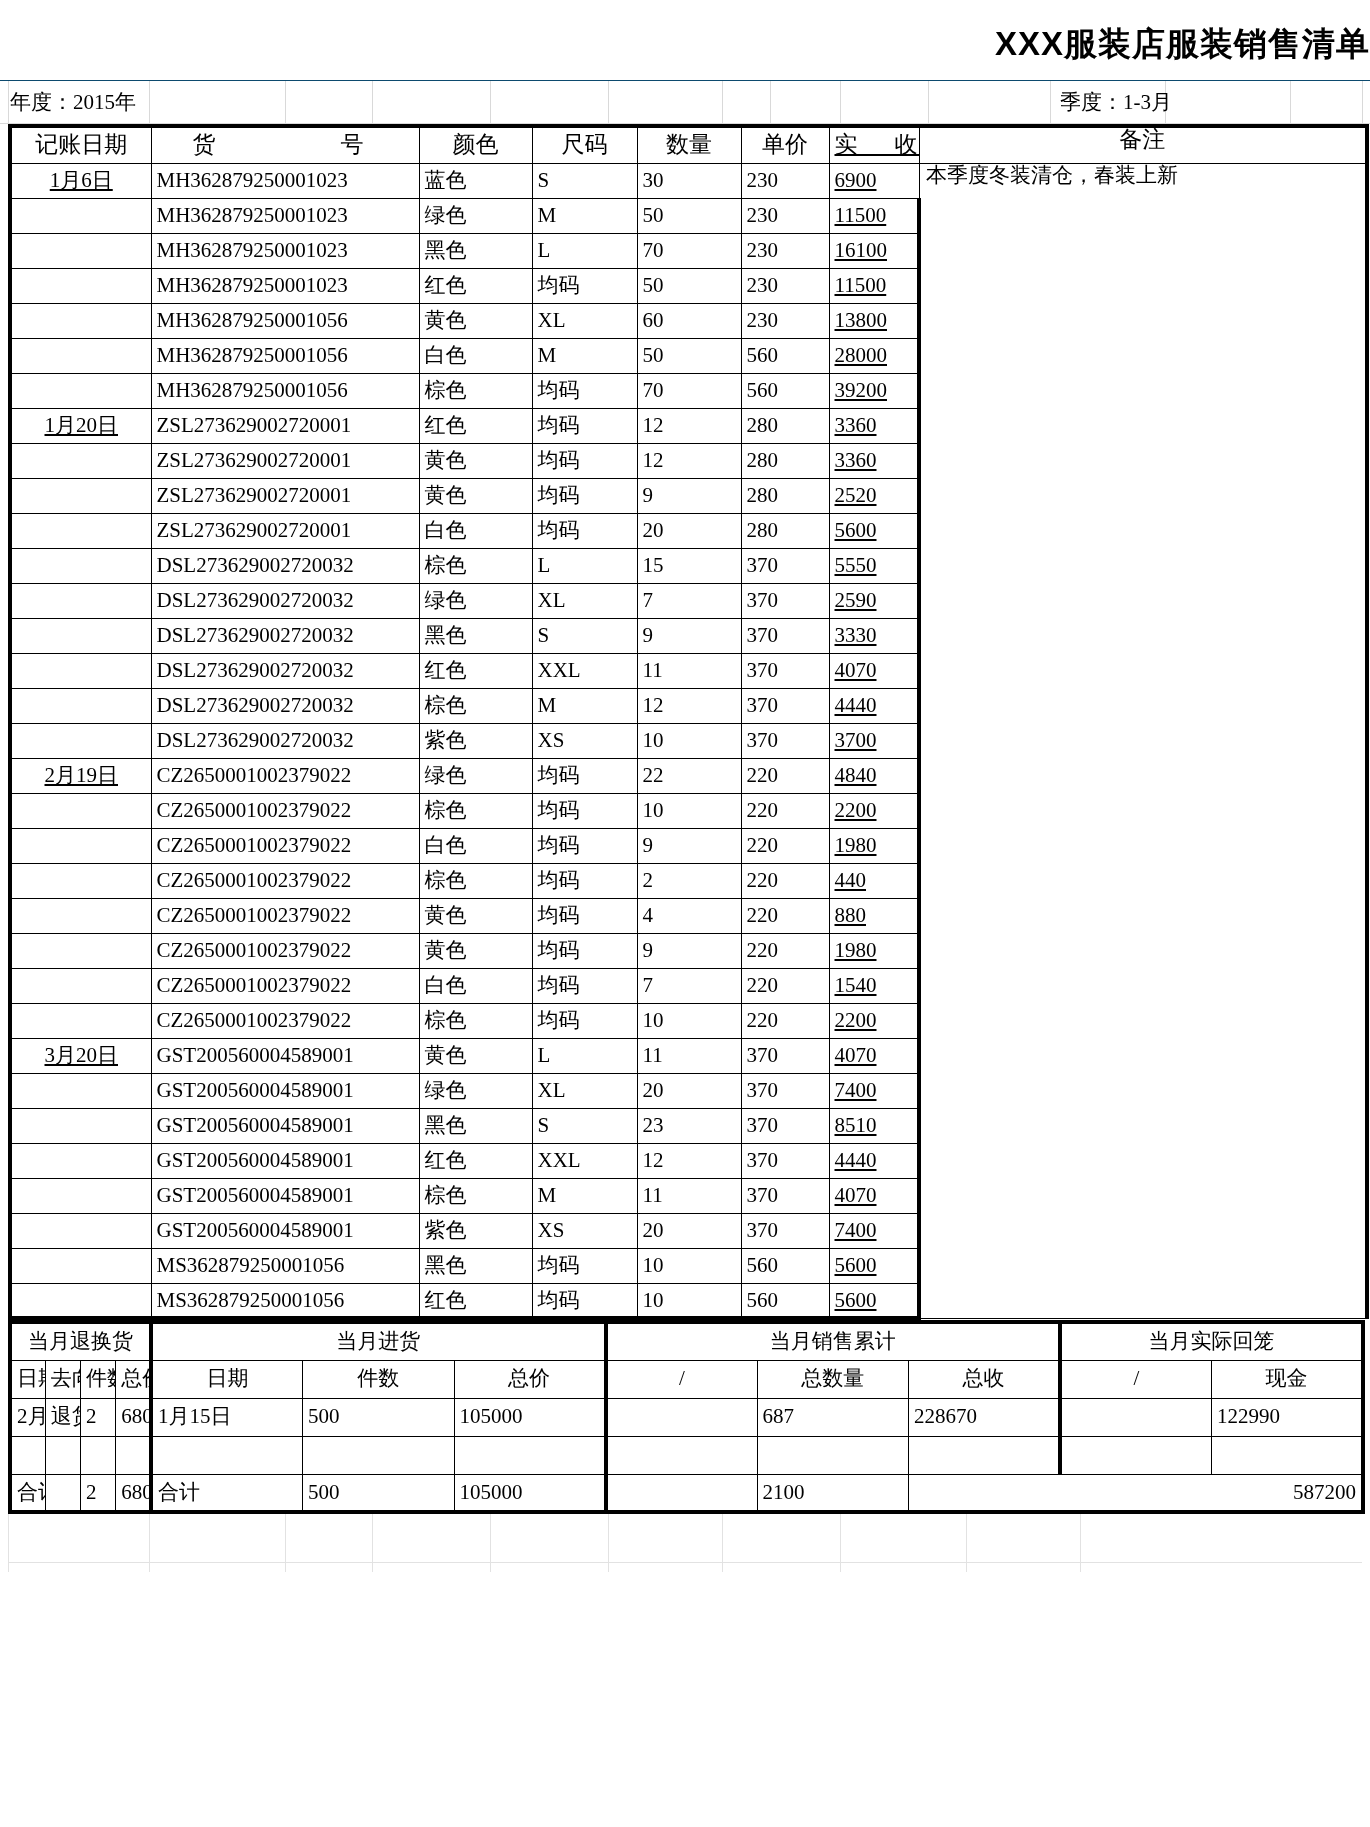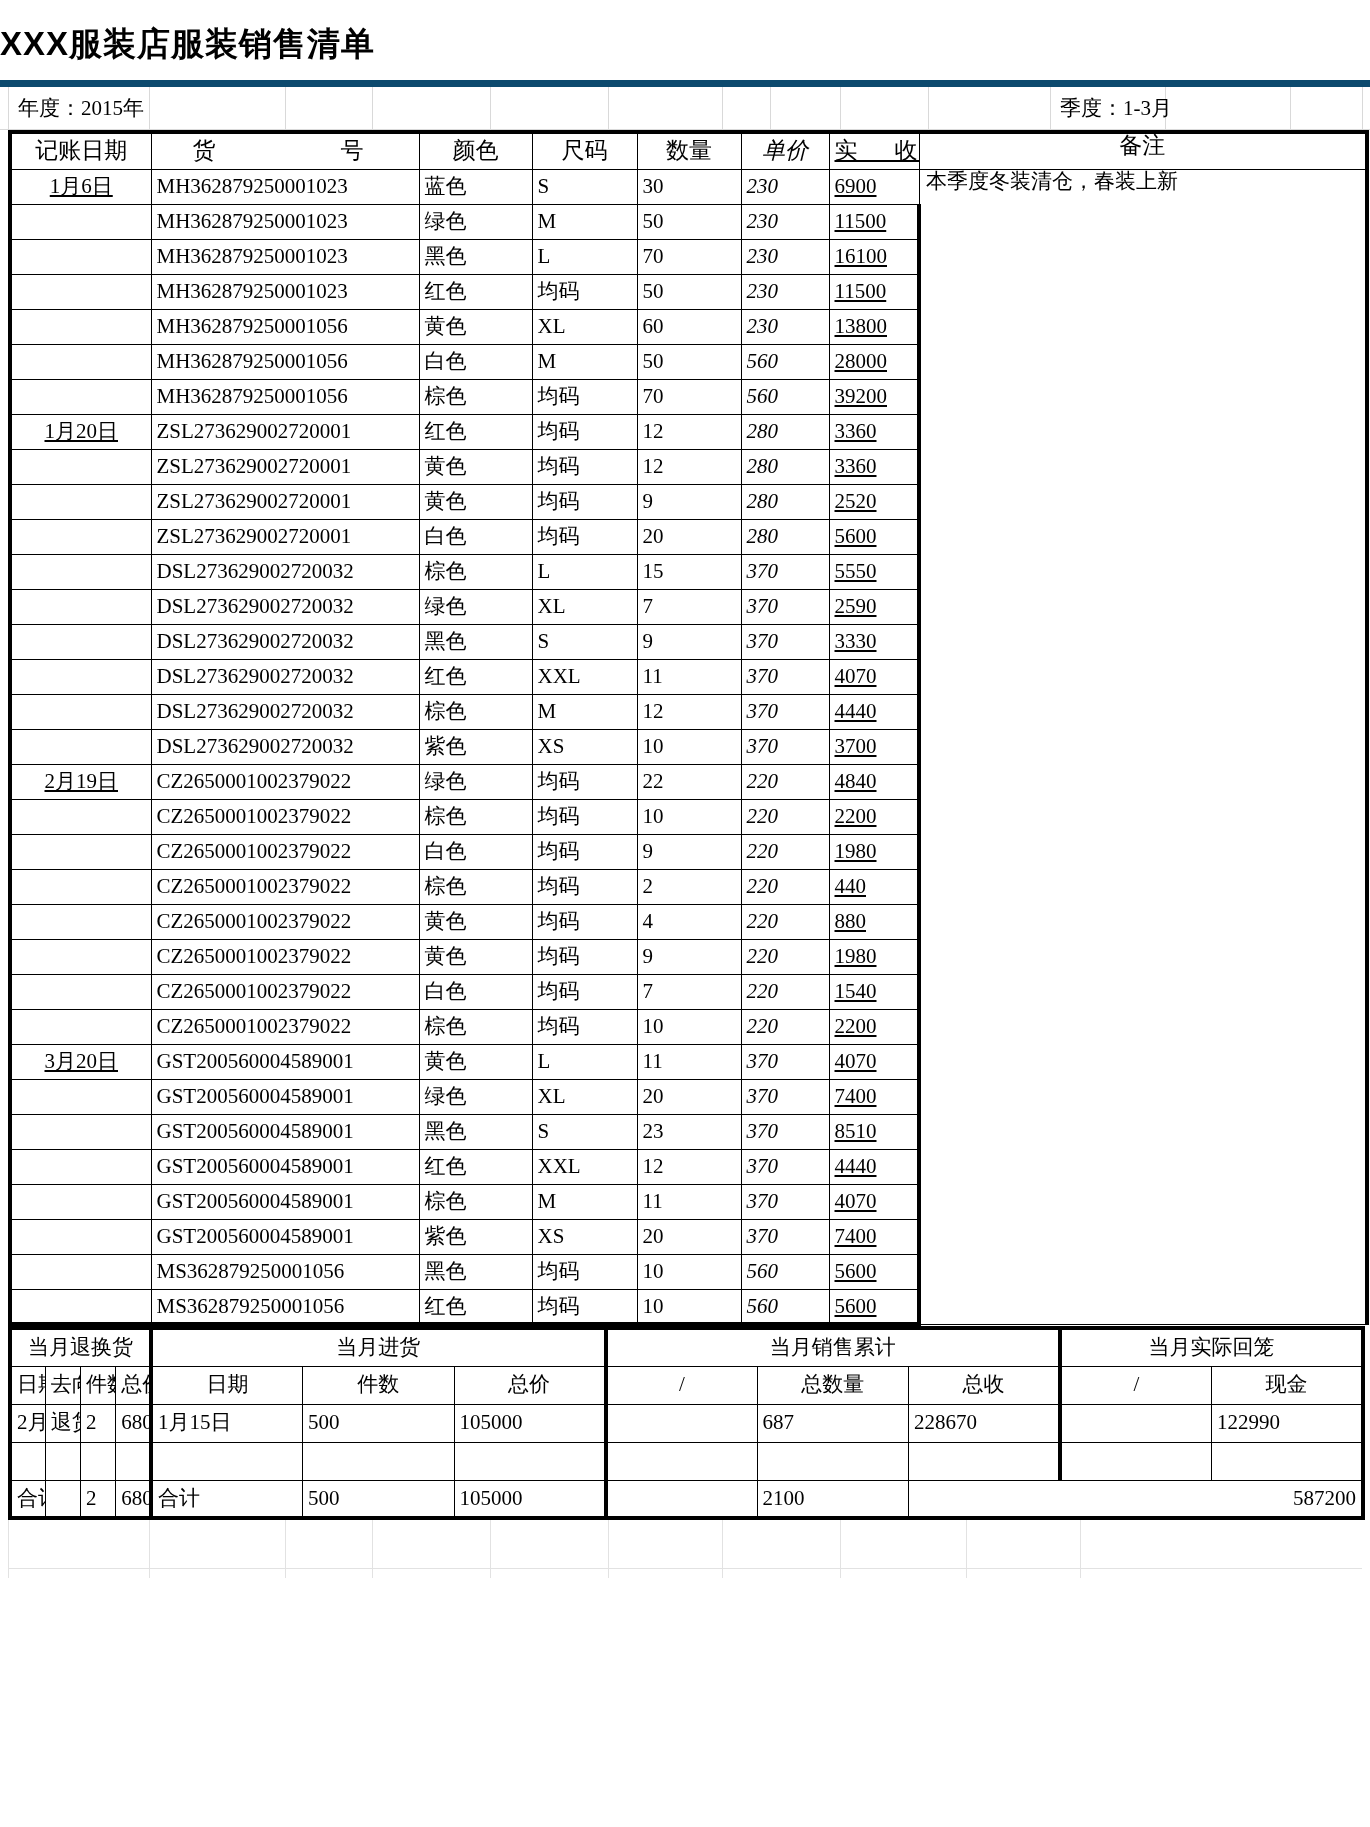--- a/index.html
+++ b/index.html
@@ -8,41 +8,41 @@
     background:#ffffff;
     font-family:"Liberation Serif","DejaVu Serif",serif;
     color:#000;
     overflow:hidden;
   }
   .sheet{position:relative;width:1370px;height:1827px;box-sizing:border-box;}
 
   
   .title-row{
     height:72px;
-    display:flex;align-items:center;justify-content:flex-start;
-    border-bottom:7px solid #0c4a6e;
+    display:flex;align-items:center;justify-content:flex-end;
+    border-bottom:1px solid #0c4a6e;
     margin-top:8px;
   }
   .title-row .t{
     font-size:33px;font-weight:bold;letter-spacing:1px;
     font-family:"Liberation Sans","DejaVu Sans",sans-serif;
   }
 
   
   .meta-row{
     position:relative;
     height:43px;
     border-bottom:1px solid #d9d9d9;
     box-sizing:border-box;
   }
   .meta-row .vline{
     position:absolute;top:0;bottom:0;width:1px;background:#d9d9d9;
   }
   .meta-row .cellL{
-    position:absolute;left:18px;top:50%;transform:translateY(-50%);
+    position:absolute;left:10px;top:50%;transform:translateY(-50%);
     font-size:21px;
   }
   .meta-row .cellR{
     position:absolute;left:1060px;top:50%;transform:translateY(-50%);
     font-size:21px;
   }
 
   
   table{border-collapse:collapse;table-layout:fixed;}
   .main{width:1357px;margin-left:8px;}
@@ -66,21 +66,21 @@
   .main thead th:last-child{border-right:4px solid #000;}
   .main tbody td:first-child{border-left:4px solid #000;text-decoration:underline;}
   .main tbody td:last-child{border-right:4px solid #000;}
   .main tbody tr:last-child td{border-bottom:4px solid #000;}
 
   .c-date{width:141px;text-align:center;}
   .c-code{width:268px;text-align:left;}
   .c-color{width:113px;text-align:left;}
   .c-size{width:105px;text-align:left;}
   .c-qty{width:104px;text-align:left;}
-  .c-price{width:88px;text-align:left;font-style:italic;}
+  .c-price{width:88px;text-align:left;}
   .c-recv{width:90px;text-align:left;text-decoration:underline;}
   .c-note{width:448px;text-align:left;vertical-align:top;}
   .note-cell{
     white-space:normal;
     padding-top:3px;
     line-height:1.35;
     font-size:21px;
   }
   .hdr-sp{letter-spacing:14px;padding-left:14px;}
   .hdr-sp2{letter-spacing:7px;padding-left:7px;}

